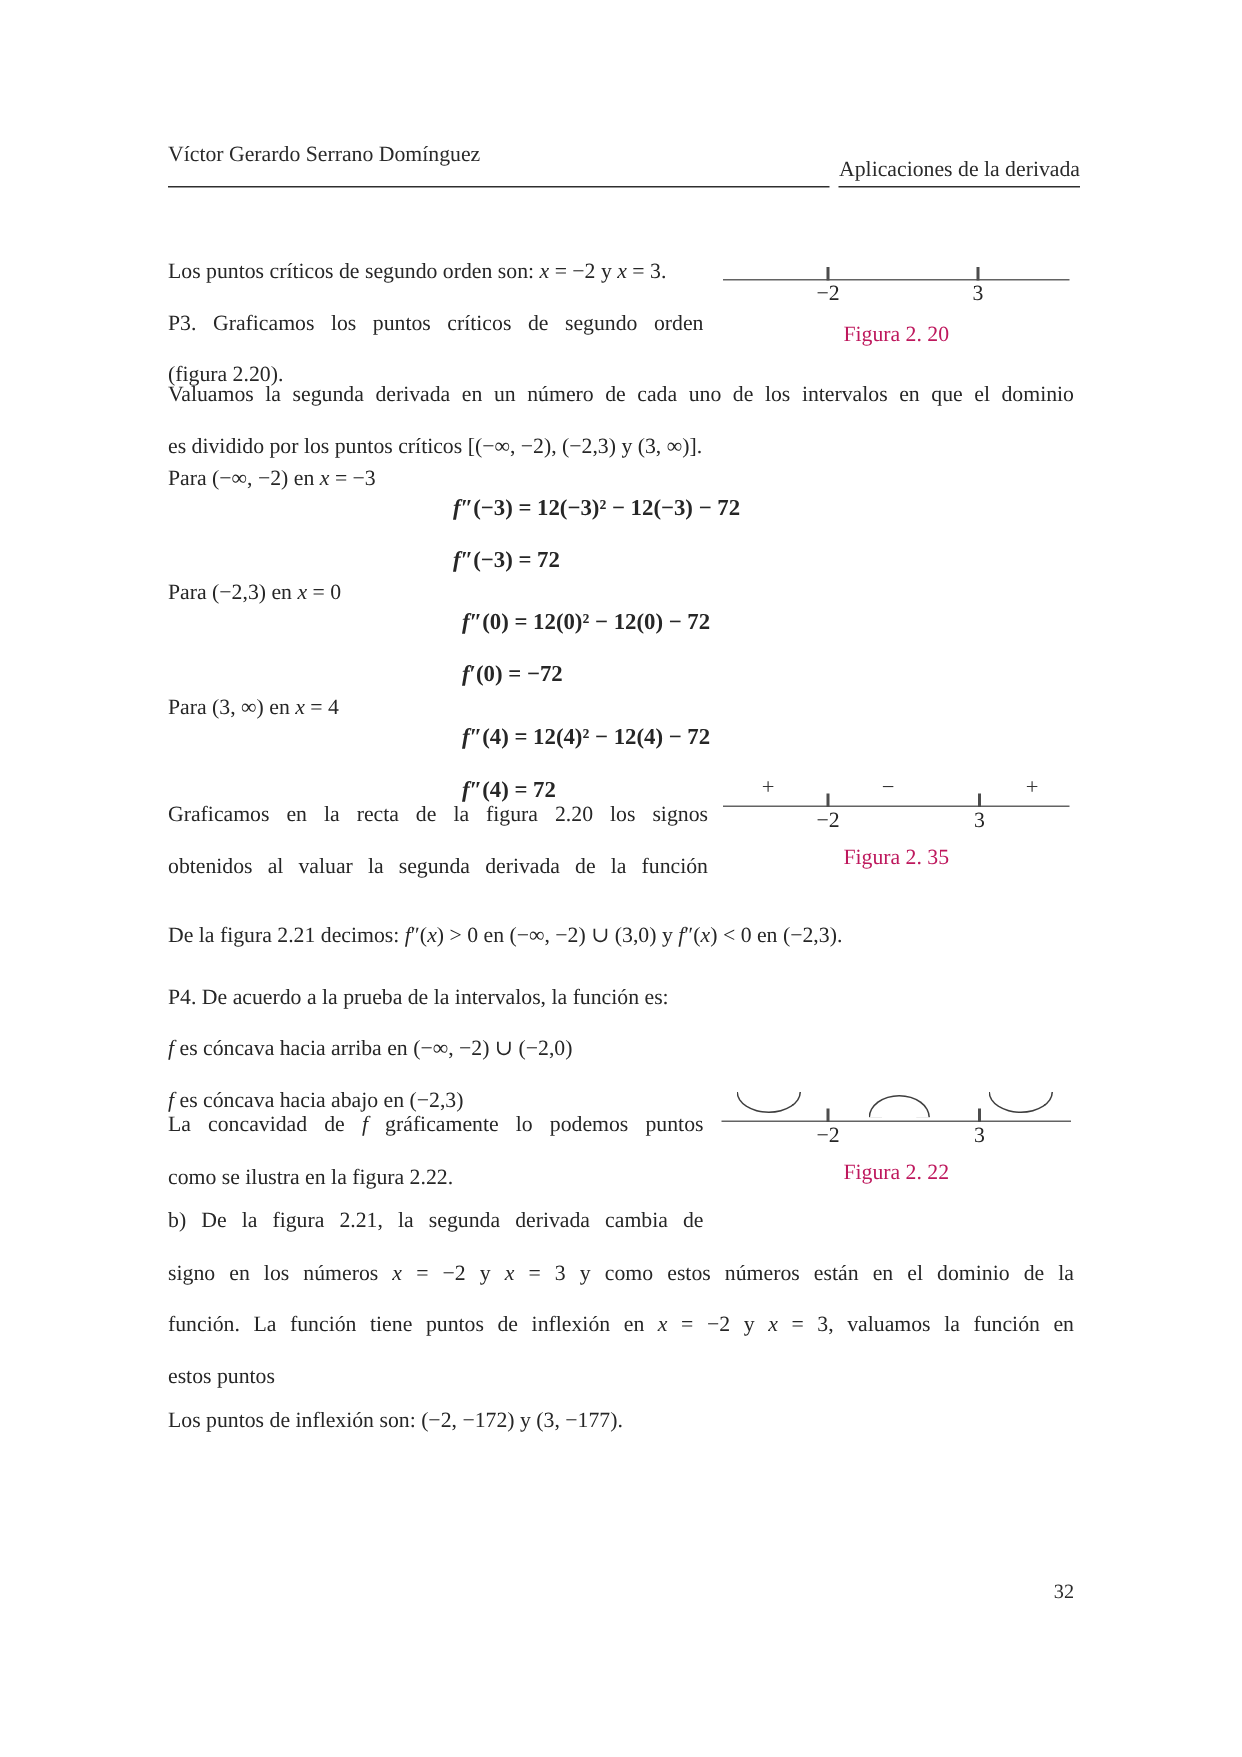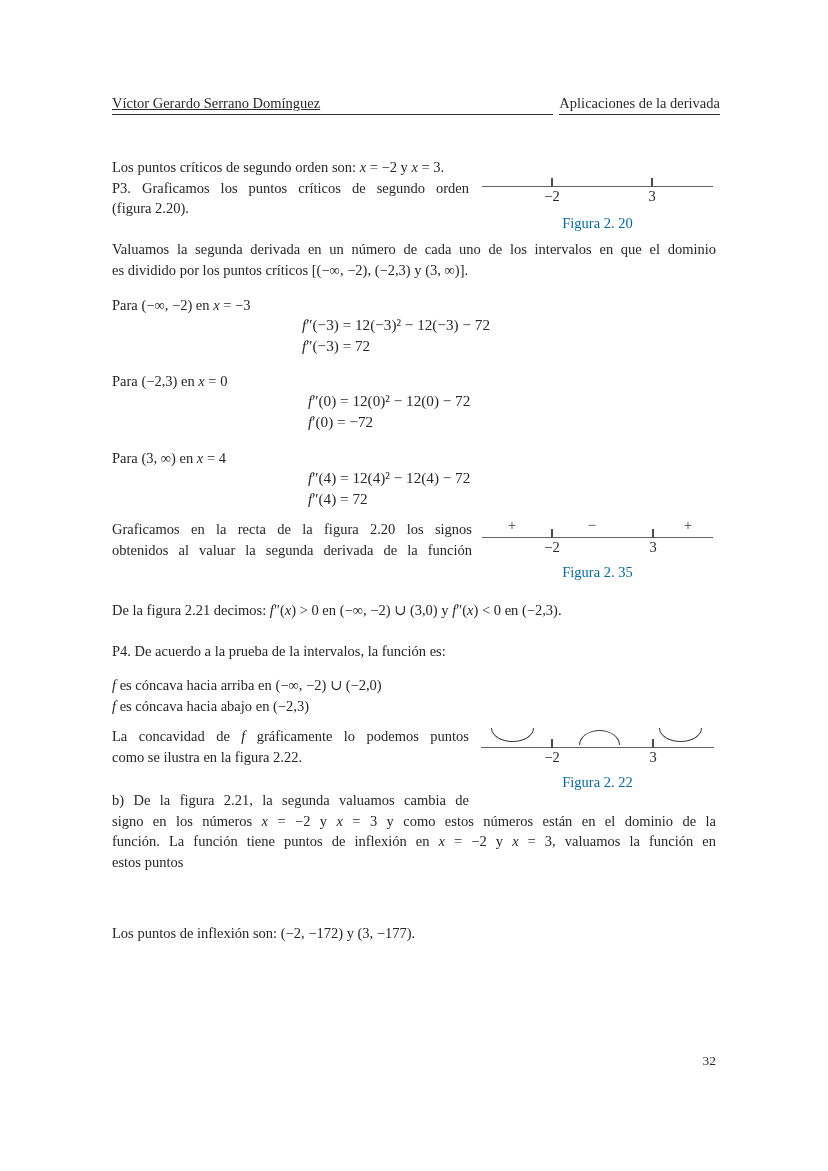--- a/index.html
+++ b/index.html
@@ -6,33 +6,33 @@
   .page{
     position:relative;width:828px;height:1171px;background:#ffffff;
     font-family:"Liberation Serif","DejaVu Serif",serif;
     color:#262626;font-size:14.5px;overflow:hidden;
   }
   .hdr{
     position:absolute;left:112px;top:95px;width:608px;
     display:flex;justify-content:space-between;align-items:flex-end;
     font-size:14.5px;color:#2a2a2a;
   }
-  .hl{flex:1;border-bottom:1.4px solid #2e2e2e;padding-bottom:2px;text-decoration:underline;}
+  .hl{flex:1;border-bottom:1.4px solid #2e2e2e;padding-bottom:12px;}
   .hr{border-bottom:1.4px solid #2e2e2e;padding-bottom:2px;margin-left:6px;}
   .blk{position:absolute;}
-  .ln{line-height:20.5px;white-space:nowrap;}
+  .ln{line-height:20.5px;white-space:nowrap;margin-top:14px;}
   .just{white-space:normal;text-align:justify;text-align-last:justify;}
   .mi{font-style:italic;}
   .eq{font-size:15.2px;}
-  .eq .ln{line-height:20.6px;}
+  .eq .ln{line-height:20.6px;font-weight:bold;}
   .fig{position:absolute;}
   .nline{position:absolute;left:0;right:0;height:0;border-top:1.4px solid #636363;}
   .tick{position:absolute;width:1.5px;height:8.5px;background:#4d4d4d;}
   .tlab{position:absolute;transform:translateX(-50%);font-size:14.5px;color:#262626;}
-  .fcap{position:absolute;left:0;width:100%;text-align:center;font-size:14.5px;color:#0369a1;}
+  .fcap{position:absolute;left:0;width:100%;text-align:center;font-size:14.5px;color:#be185d;}
   .sign{position:absolute;transform:translateX(-50%);font-size:15px;color:#333;}
   .arcU{position:absolute;height:13px;border:1.5px solid #3d3d3d;border-top:none;
         border-radius:0 0 50% 50% / 0 0 100% 100%;}
   .arcD{position:absolute;height:14px;border:1.5px solid #3d3d3d;border-bottom:none;
         border-radius:50% 50% 0 0 / 100% 100% 0 0;}
   .pnum{position:absolute;font-size:13.5px;color:#2a2a2a;}
 </style>
 </head>
 <body>
 
@@ -128,21 +128,21 @@
     <div class="arcU" style="left:178px;top:3px;width:41px"></div>
     <div class="nline" style="top:22px"></div>
     <div class="tick" style="left:70px;top:14px"></div>
     <div class="tick" style="left:171px;top:14px"></div>
     <span class="tlab" style="left:71px;top:24px">−2</span>
     <span class="tlab" style="left:172px;top:24px">3</span>
     <div class="fcap" style="top:49px">Figura 2. 22</div>
   </div>
 
   <div class="blk" style="left:112px;top:790px;width:604px">
-    <div class="ln just" style="width:357px">b) De la figura 2.21, la segunda valuamos cambia de</div>
+    <div class="ln just" style="width:357px">b) De la figura 2.21, la segunda derivada cambia de</div>
     <div class="ln just"><span>signo en los números </span><span class="mi">x</span><span> = −2 y </span><span class="mi">x</span><span> = 3 y como estos números están en el dominio de la</span></div>
     <div class="ln just"><span>función. La función tiene puntos de inflexión en </span><span class="mi">x</span><span> = −2 y </span><span class="mi">x</span><span> = 3, valuamos la función en</span></div>
     <div class="ln">estos puntos</div>
   </div>
 
   <div class="blk" style="left:112px;top:923px">
     <div class="ln">Los puntos de inflexión son: (−2, −172) y (3, −177).</div>
   </div>
 
   <div class="pnum" style="right:112px;top:1053px">32</div>

